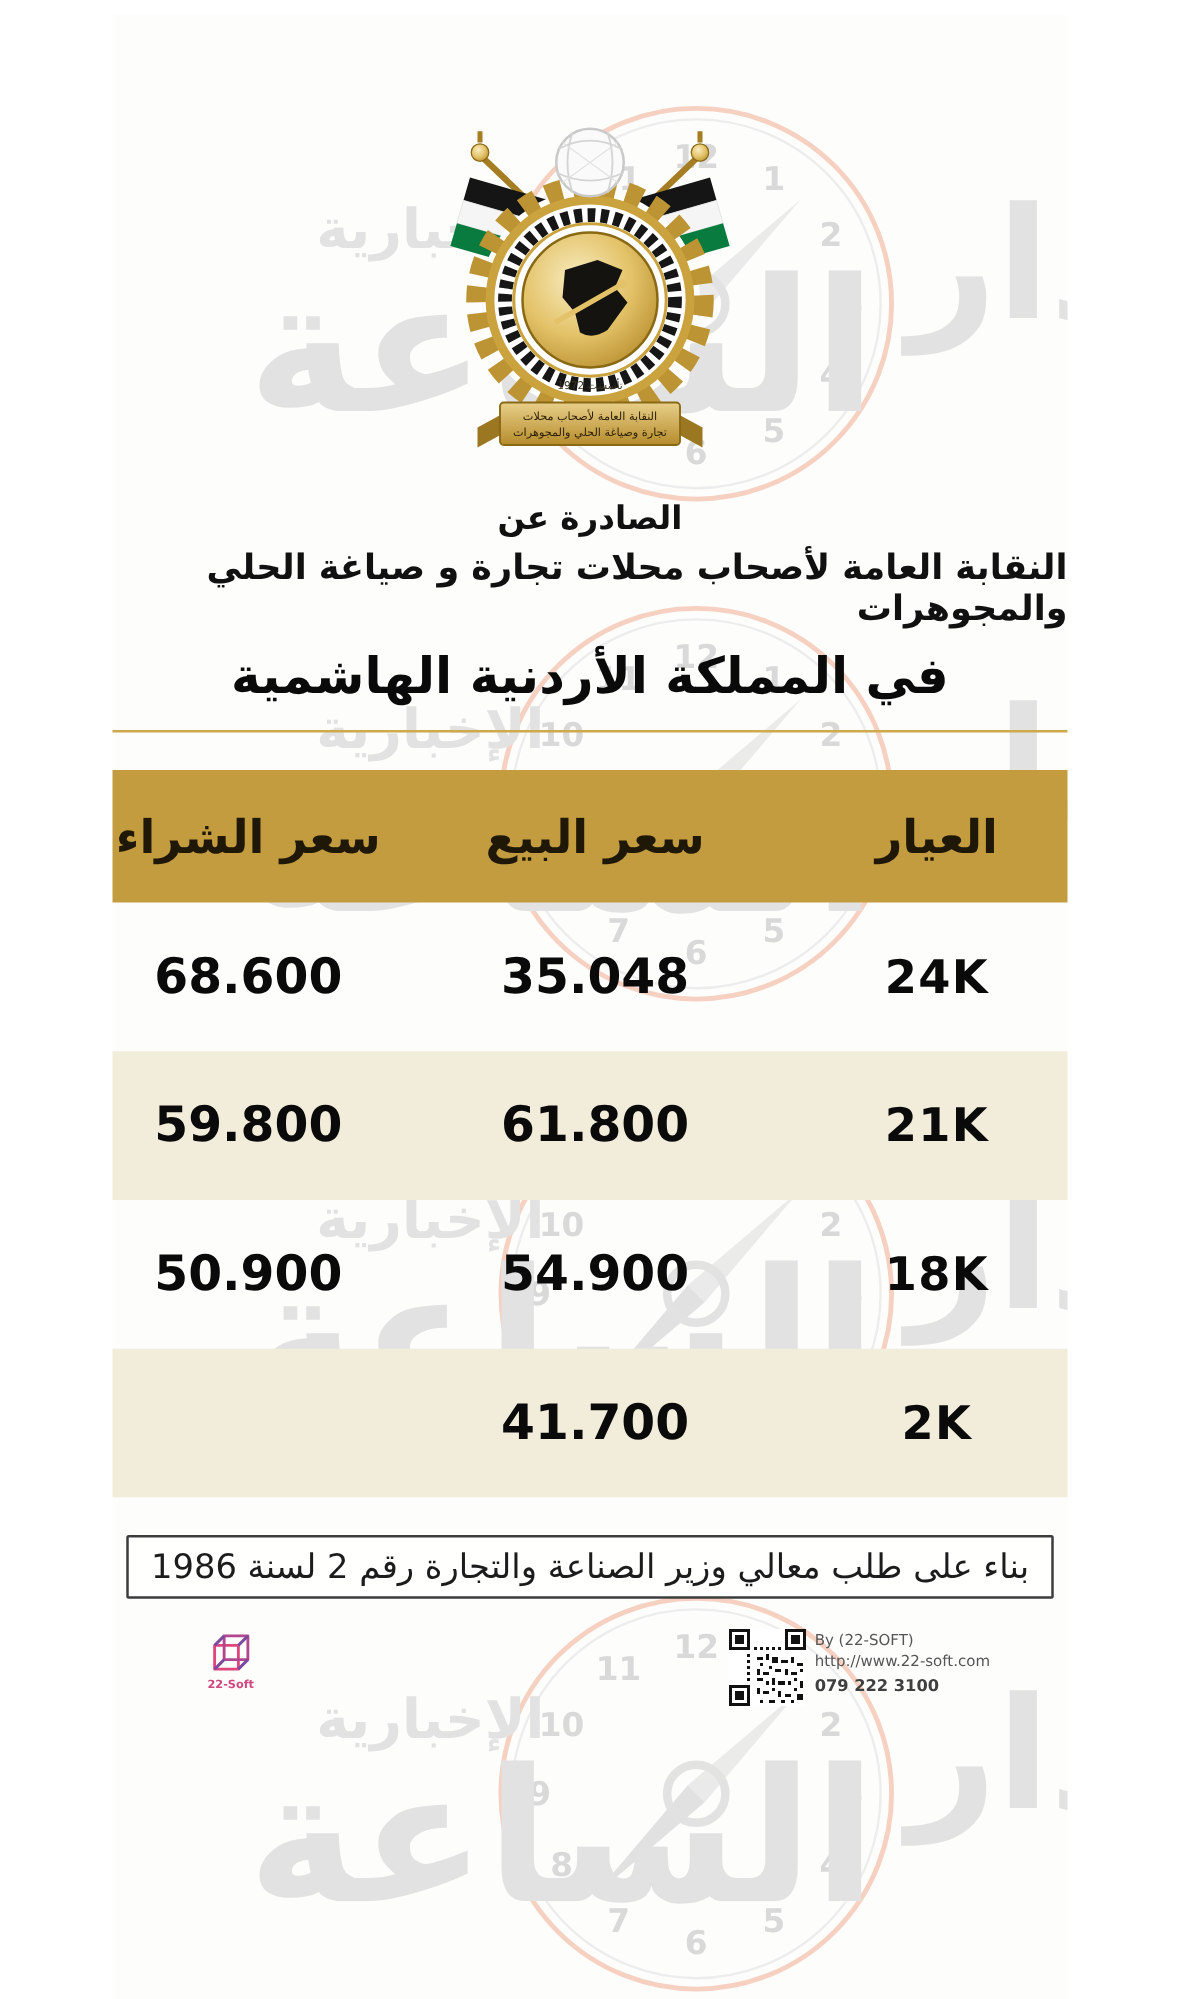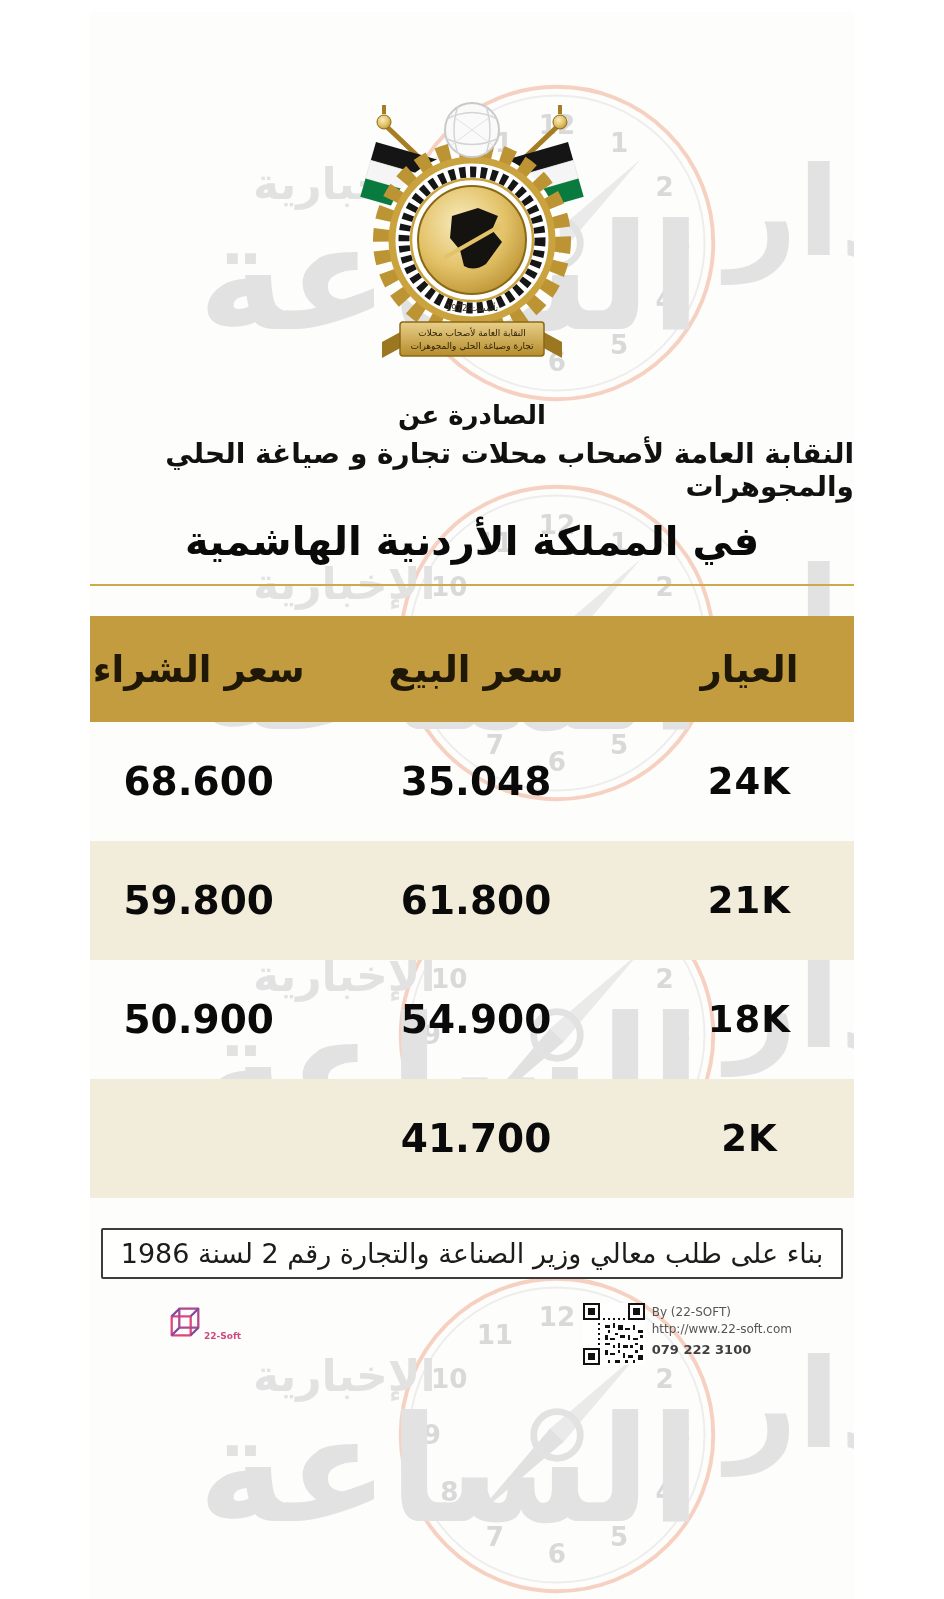--- a/index.html
+++ b/index.html
@@ -47,21 +47,21 @@
   .price-cell { font-size:39px; }
   
   .note-box {
     margin-top:30px; direction:rtl; border:2px solid #3c3c3c; border-radius:2px;
     padding:8px 18px; font-size:27px; color:#1c1c1c; background:rgba(255,255,255,0.75);
   }
   .credits {
     margin-top:24px; width:100%; display:flex; justify-content:space-between;
     align-items:flex-start; padding:0 62px 0 76px;
   }
-  .vendor { display:flex; flex-direction:row; align-items:flex-end; }
+  .vendor { display:flex; flex-direction:column; align-items:flex-start; }
   .vendor-name { margin-top:2px; font-size:9px; color:#d0487f; font-weight:bold; }
   .qr-block { display:flex; direction:ltr; gap:7px; align-items:flex-start; }
   .qr-lines { display:flex; flex-direction:column; gap:3px; padding-top:2px; }
   .credit-by    { font-size:12px; color:#555; }
   .credit-url   { font-size:12px; color:#555; }
   .credit-phone { font-size:13px; color:#3f3f3f; font-weight:bold; margin-top:3px; }
 </style>
 </head>
 <body>
 

